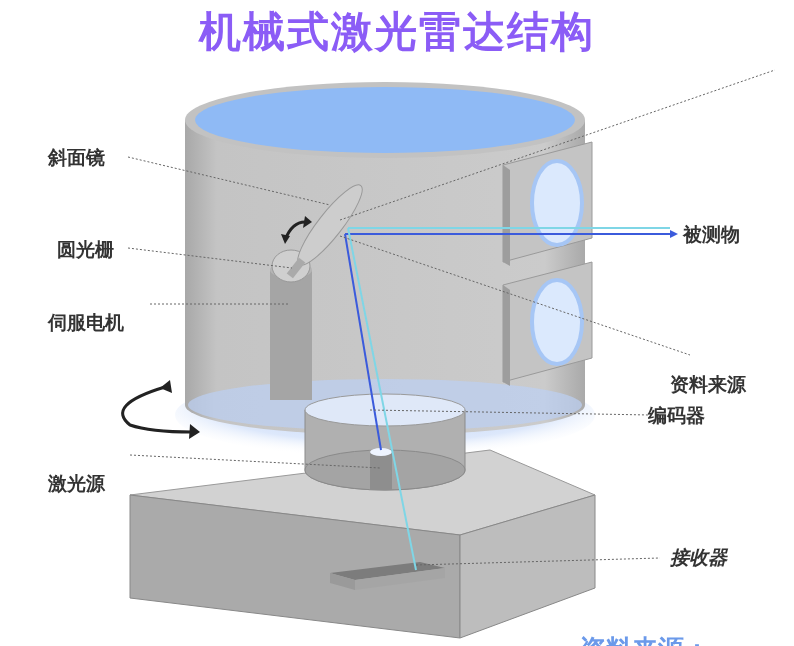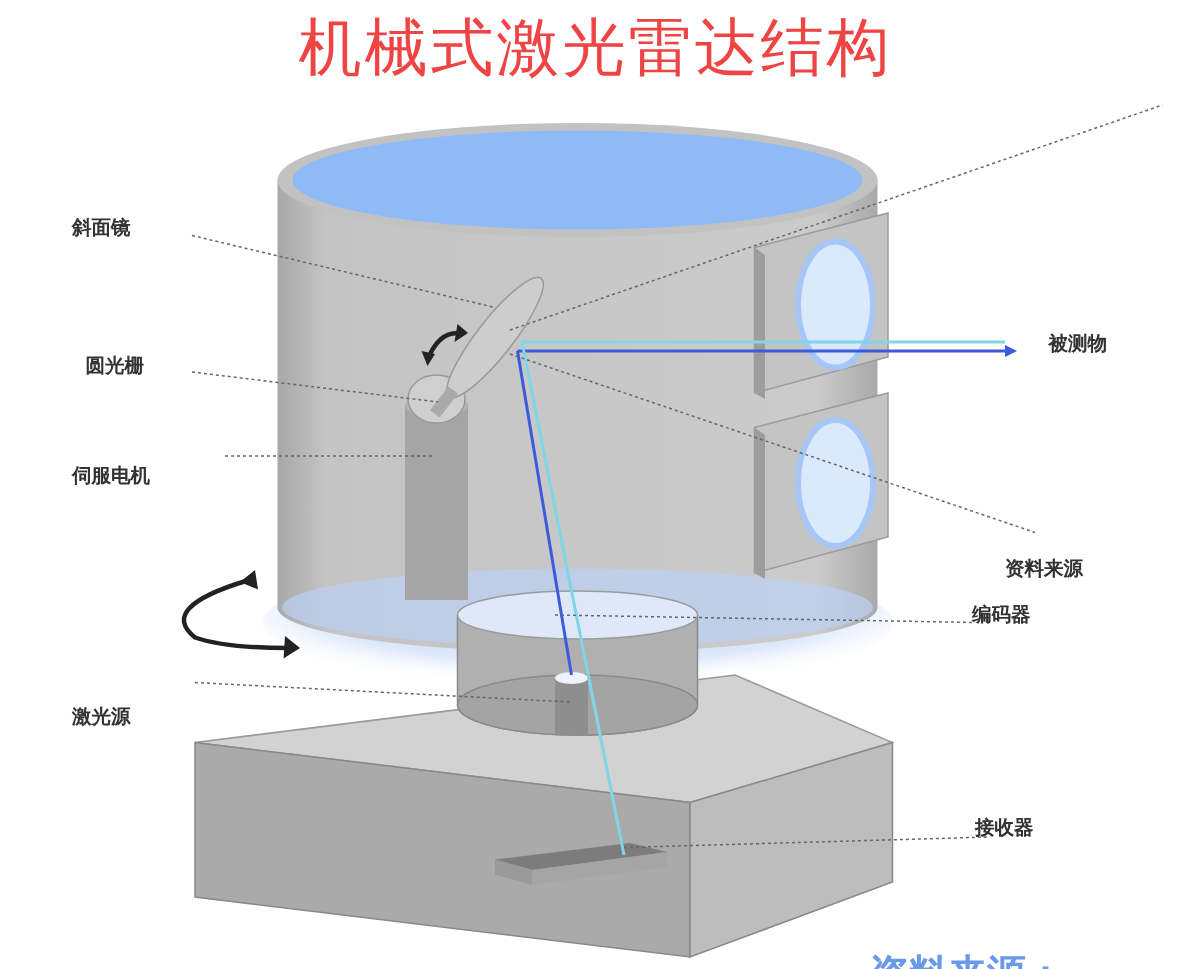--- a/index.html
+++ b/index.html
@@ -1,20 +1,20 @@
 <!DOCTYPE html>
 <html><head>
 <meta charset="utf-8">
 <style>
   html, body { margin: 0; padding: 0; background: #ffffff; }
   body { width: 794px; height: 646px; overflow: hidden; position: relative;
          font-family: "DejaVu Sans", sans-serif; }
   .title { position: absolute; left: 0; top: 4px; width: 794px; text-align: center;
-           font-size: 42px; font-weight: normal; color: #ef4444; letter-spacing: 2px; }
-  .label { position: absolute; font-size: 13px; font-weight: bold; color: #333;
+           font-size: 42px; font-weight: bold; color: #8b5cf6; letter-spacing: 2px; }
+  .label { position: absolute; font-size: 19px; font-weight: bold; color: #333;
            white-space: nowrap; line-height: 1.3; }
   svg { position: absolute; left: 0; top: 0; }
   .watermark { position: absolute; left: 580px; top: 632px; font-size: 26px; color: #5b8fe8;
                font-weight: bold; opacity: 0.9; white-space: nowrap; }
 </style>
 </head>
 <body>
 
 <div class="title">机械式激光雷达结构</div>
 
@@ -111,18 +111,18 @@
     <line x1="340" y1="236" x2="690" y2="355"></line>
     <line x1="370" y1="410" x2="650" y2="415"></line>
     <line x1="130" y1="455" x2="380" y2="468"></line>
     <line x1="416" y1="565" x2="660" y2="558"></line>
   </g>
 </svg>
 
 <div class="label" style="left:48px;top:145px;">斜面镜</div>
 <div class="label" style="left:57px;top:237px;">圆光栅</div>
 <div class="label" style="left:48px;top:310px;">伺服电机</div>
-<div class="label" style="left:699px;top:222px;">被测物</div>
+<div class="label" style="left:683px;top:222px;">被测物</div>
 <div class="label" style="left:670px;top:372px;">资料来源</div>
 <div class="label" style="left:648px;top:403px;">编码器</div>
 <div class="label" style="left:48px;top:471px;">激光源</div>
-<div class="label" style="left:650px;top:545px;">接收器</div>
+<div class="label" style="left:670px;top:545px;font-style:italic;">接收器</div>
 <div class="watermark">资料来源：…</div>
 
 </body></html>

